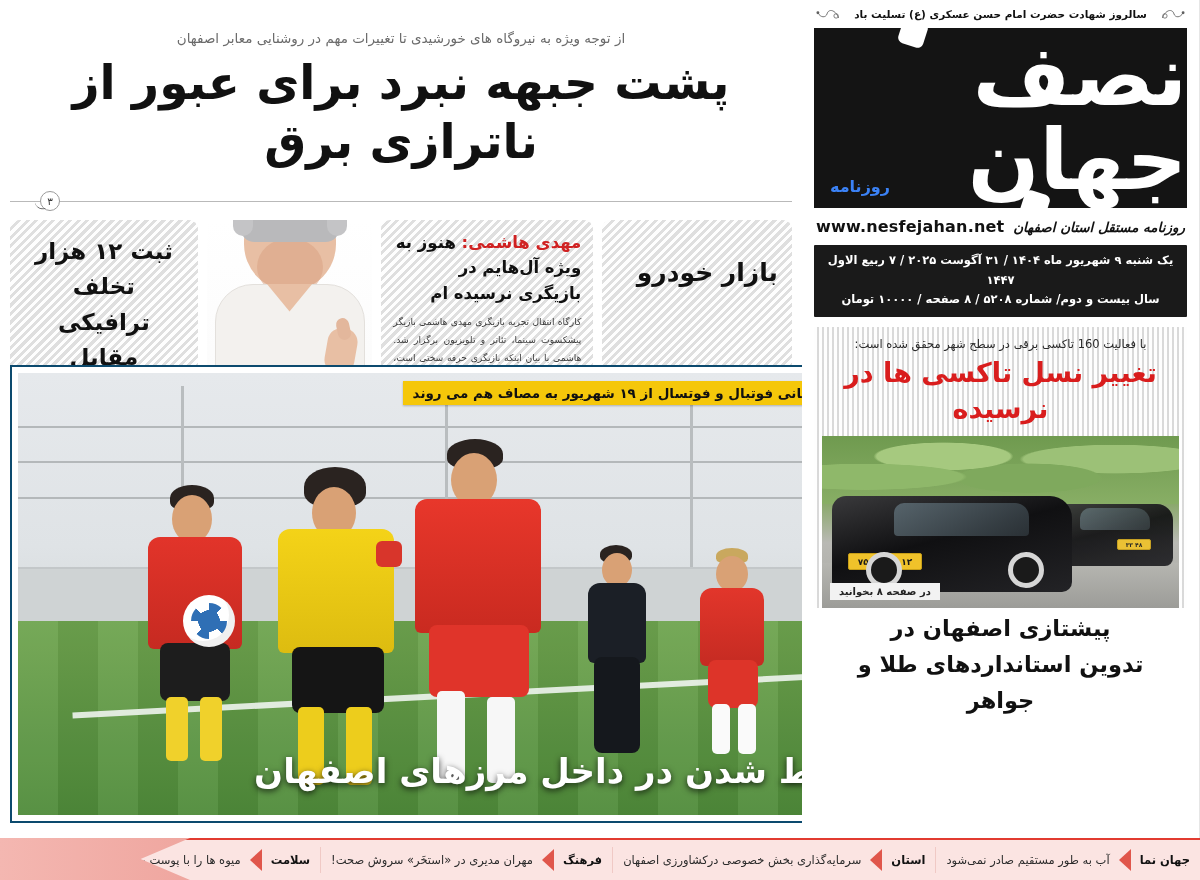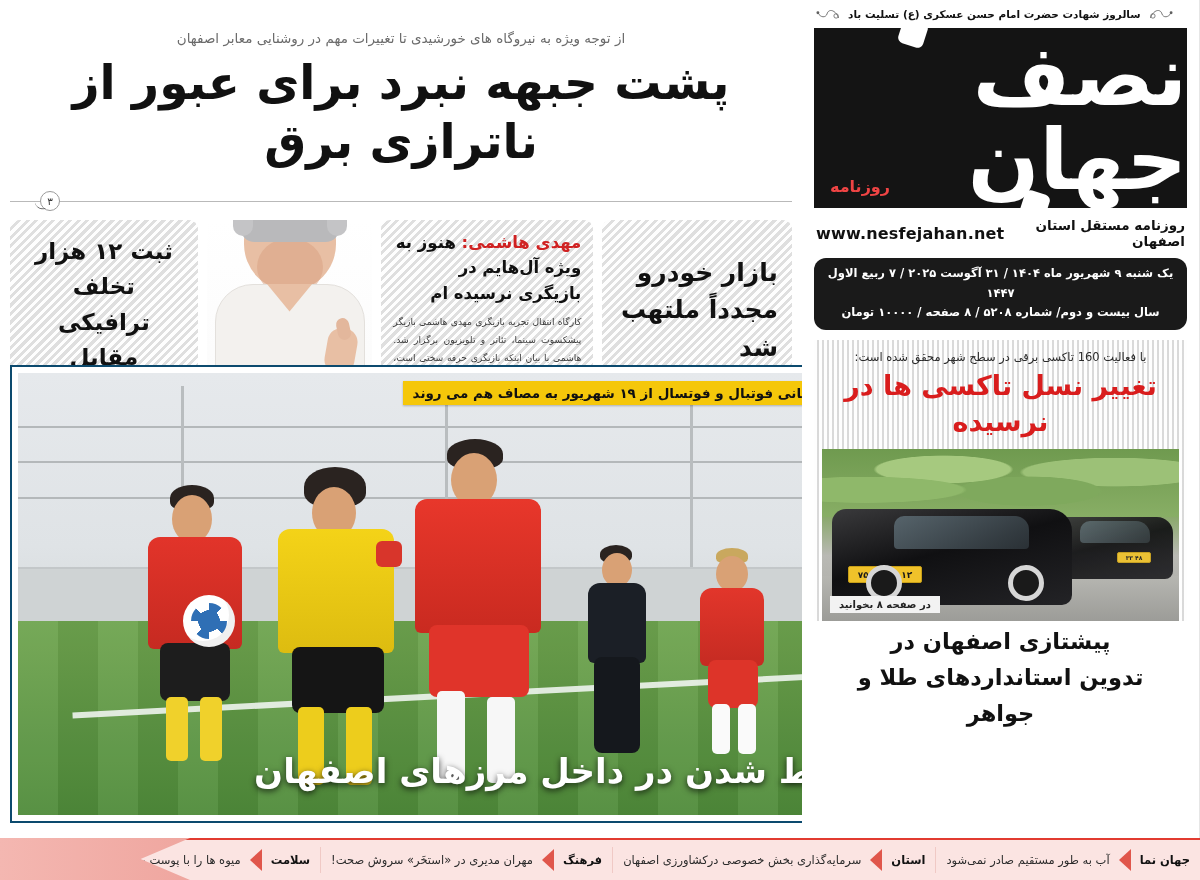--- a/index.html
+++ b/index.html
@@ -209,58 +209,58 @@
   }
 
   
   .right-col{
     position:absolute; right:0; top:0; width:398px; height:838px;
     background:#fff; border-right:1px solid #e6e6e6;
     padding:0 12px;
   }
   .orn-row{
     position:relative; height:28px; display:flex; align-items:center;
-    justify-content:flex-end; gap:8px; direction:rtl;
+    justify-content:space-between; gap:8px; direction:rtl;
   }
   .orn-text{ font-size:10.5px; color:#111; font-weight:bold; white-space:nowrap; }
   .orn{ width:26px; height:16px; opacity:.85; }
 
   .masthead{
     position:relative; width:100%; height:180px; background:#141414;
     display:flex; align-items:center; justify-content:center;
     overflow:hidden;
   }
   .mast-logo{
     color:#fff; font-size:84px; font-weight:bold; direction:rtl;
     letter-spacing:-4px; line-height:1; font-family:"DejaVu Sans",sans-serif;
     transform:skewX(-6px);
   }
   .mast-sub{
-    position:absolute; left:16px; bottom:12px; color:#ef4444;
+    position:absolute; left:16px; bottom:12px; color:#3b82f6;
     font-size:16px; font-weight:bold;
   }
   .notch{
     position:absolute; width:26px;height:26px;background:#fff;
     border-radius:6px; transform:rotate(18deg);
   }
   .notch.a{ top:-8px; left:86px; }
   .notch.b{ bottom:-10px; left:208px; }
 
   .site-row{
     display:flex; align-items:center; justify-content:space-between;
     padding:9px 2px 9px; direction:rtl;
   }
-  .site-tag{ font-size:13.5px; font-weight:bold; color:#111; }
+  .site-tag{ font-size:13.5px; font-weight:bold; color:#111;font-style:italic; }
   .site-url{ font-size:16px; font-weight:bold; color:#111; letter-spacing:.2px;
              font-family:"DejaVu Sans",sans-serif; direction:ltr; }
 
   .datebar{
     background:#1a1a1a; color:#fff; text-align:center; direction:rtl;
     padding:6px 4px 7px; font-size:11.5px; font-weight:bold; line-height:1.7;
-    border-radius:12px;
+    border-radius:1px;
   }
 
   .hatch-v{
     background-color:#f2f2f2;
     background-image:repeating-linear-gradient(90deg,
       rgba(255,255,255,.95) 0 3px, rgba(216,216,216,.95) 3px 5px);
   }
   .taxi-block{ margin-top:10px; padding:8px 8px 0; }
   .taxi-kicker{
     text-align:center; font-size:11.5px; color:#2b2b2b; direction:rtl;
@@ -375,21 +375,20 @@
     <div class="rule-with-page">
       <div class="line"></div>
       <div class="pagebadge left-pos">۳</div>
     </div>
 
     <div class="teaser-row">
 
       <div class="teaser hatch t-car">
         <div class="t-title">
           <div>بازار خودرو</div>
-          <div>مجدداً ملتهب شد</div>
         </div>
         <div class="t-badge-bottom">۲</div>
       </div>
 
       <div class="t-mid">
         <div class="interview hatch">
           <div class="iv-title">
             <span class="iv-name">مهدی هاشمی:</span><span> هنوز به</span>
             <div>ویژه آل‌هایم در بازیگری نرسیده ام</div>
           </div>

